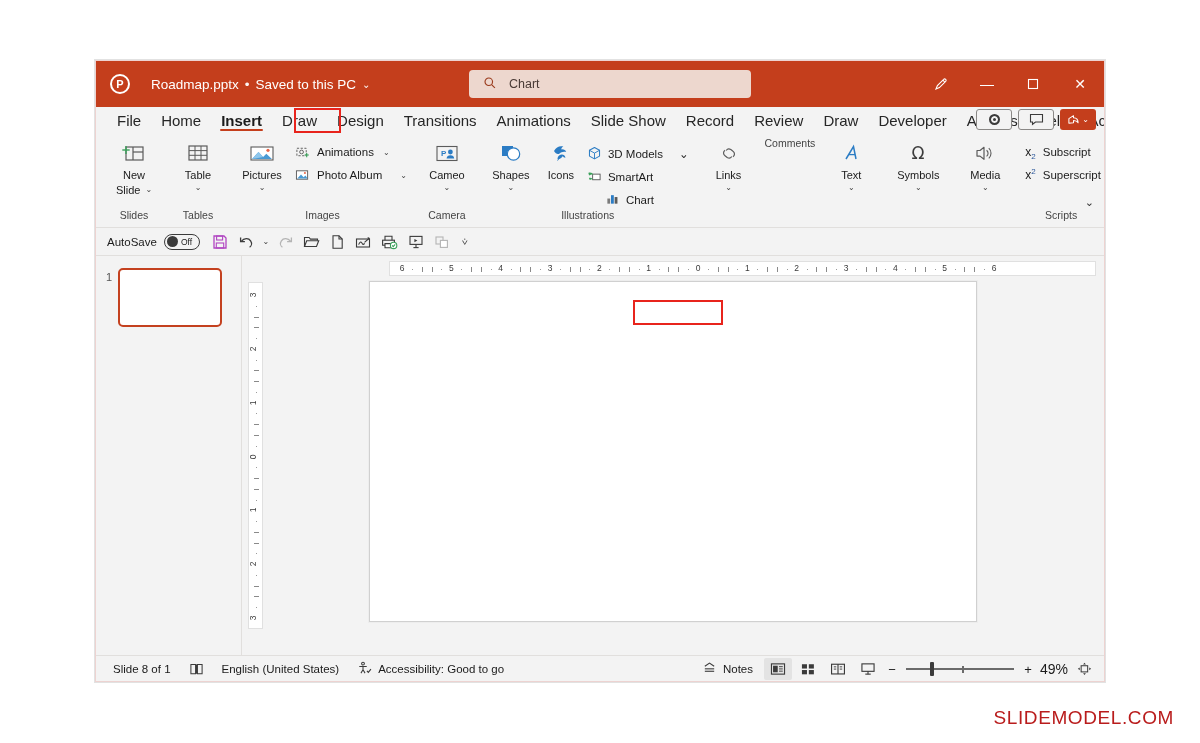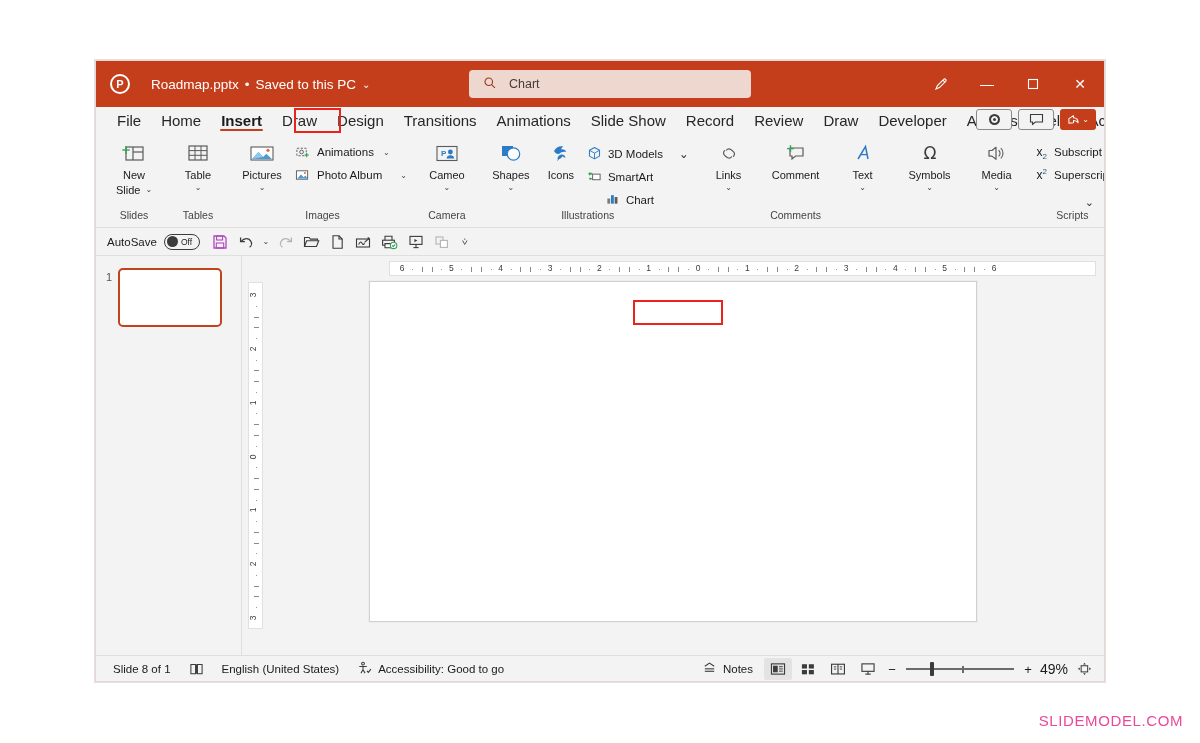--- a/index.html
+++ b/index.html
@@ -227,22 +227,22 @@
   }
   .zoomslider .track { position: absolute; left: 0; right: 0; height: 1.5px; background: #6b6b6b; }
   .zoomslider .mid { position: absolute; left: 52%; width: 1.5px; height: 7px; background: #6b6b6b; }
   .zoomslider .handle {
     position: absolute; left: 22%; width: 4px; height: 14px;
     background: #3b3b3b; border-radius: 1px;
   }
   .zoompct { width: 30px; text-align: right; font-size: 14px; }
 
   .watermark {
-    position: absolute; right: 17px; bottom: 14px;
-    font-size: 15px; color: #ec4899; letter-spacing: 0.6px;
+    position: absolute; right: 26px; bottom: 14px;
+    font-size: 19px; color: #b91c1c; letter-spacing: 0.6px;
   }
 </style>
 </head>
 <body>
 
 <div class="page">
 <div class="window">
 
   <div class="titlebar">
     <div class="ppt-logo">P</div>
@@ -495,32 +495,20 @@
           </span>
           <span class="lbl">Links</span>
           <span class="cv">⌄</span>
         </div>
       </div>
       <div class="glabel"></div>
     </div>
     <div class="rsep"></div>
 
     <div class="rgroup">
-      <div class="gbody">
-        <div class="bigbtn" style="width:62px">
-          <span class="ico">
-            <svg width="28" height="24" viewBox="0 0 28 24">
-              <path d="M8 6h13v8h-7.5L10 17v-3H8z" fill="none" stroke="#5b5b5b" stroke-width="1.2"></path>
-              <line x1="8.5" y1="3.2" x2="8.5" y2="10" stroke="#3aa05a" stroke-width="1.4"></line>
-              <line x1="5.1" y1="6.6" x2="11.9" y2="6.6" stroke="#3aa05a" stroke-width="1.4"></line>
-            </svg>
-          </span>
-          <span class="lbl">Comment</span>
-        </div>
-      </div>
       <div class="glabel">Comments</div>
     </div>
     <div class="rsep"></div>
 
     <div class="rgroup">
       <div class="gbody">
         <div class="bigbtn">
           <span class="ico">
             <svg width="26" height="24" viewBox="0 0 26 24">
               <path d="M8 17L15.5 4.5 18 17" fill="none" stroke="#2b7cc4" stroke-width="1.5"></path>

